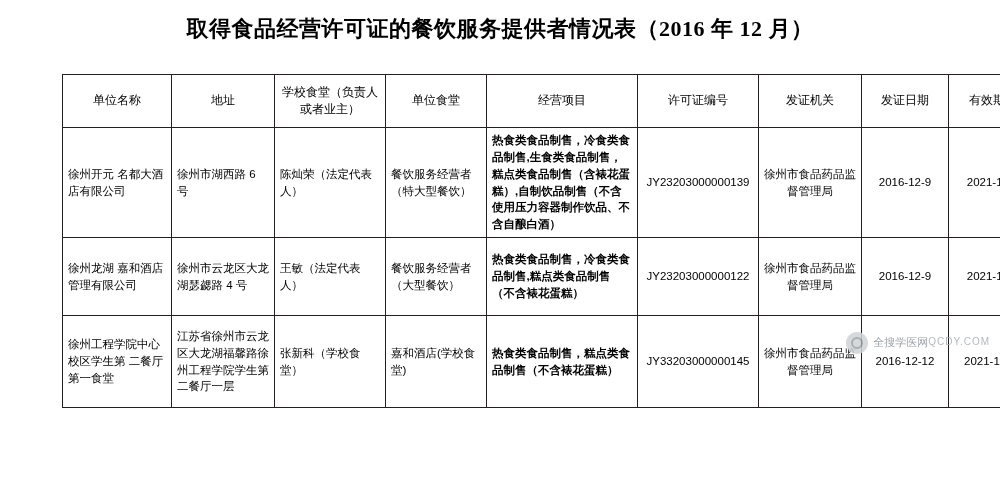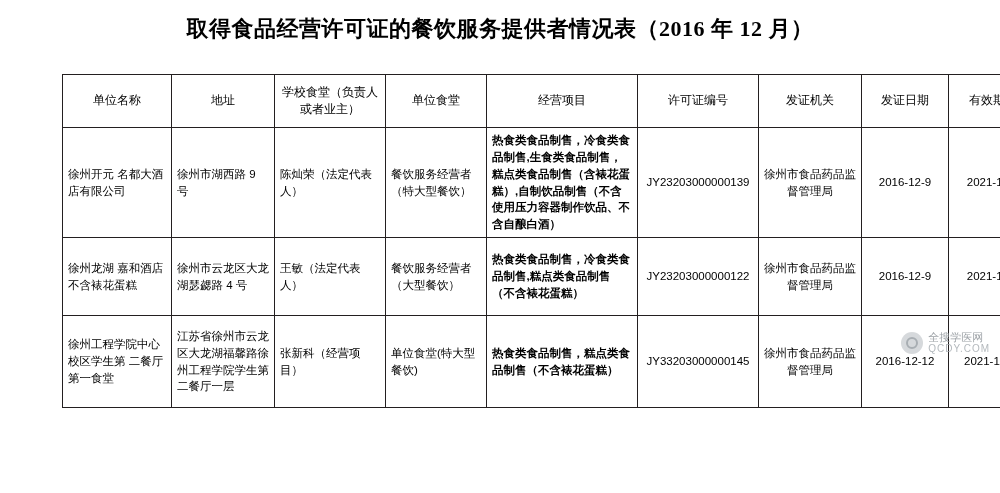--- a/index.html
+++ b/index.html
@@ -100,21 +100,21 @@
     left: 5px;
     top: 5px;
     width: 12px;
     height: 12px;
     border-radius: 50%;
     border: 2px solid #9aa0a6;
     box-sizing: border-box;
   }
   .wm-text {
     display: flex;
-    flex-direction: column;
+    flex-direction: row;
     line-height: 1.05;
   }
   .wm-cn {
     font-size: 11px;
     color: #8c9297;
     font-family: "Liberation Sans", "DejaVu Sans", sans-serif;
   }
   .wm-en {
     font-size: 10px;
     color: #a7adb2;
@@ -140,45 +140,45 @@
           <td class="c-items" style="font-weight:normal">经营项目</td>
           <td class="c-lic">许可证编号</td>
           <td class="c-org">发证机关</td>
           <td class="c-date">发证日期</td>
           <td class="c-valid">有效期限</td>
         </tr>
       </thead>
       <tbody>
         <tr class="row-1">
           <td class="c-name">徐州开元 名都大酒 店有限公司</td>
-          <td class="c-addr">徐州市湖西路 9 号</td>
+          <td class="c-addr">徐州市湖西路 6 号</td>
           <td class="c-rep">陈灿荣（法定代表人）</td>
           <td class="c-form">餐饮服务经营者（特大型餐饮）</td>
           <td class="c-items">热食类食品制售，冷食类食品制售,生食类食品制售，糕点类食品制售（含裱花蛋糕）,自制饮品制售（不含使用压力容器制作饮品、不含自酿白酒）</td>
           <td class="c-lic">JY23203000000139</td>
           <td class="c-org">徐州市食品药品监督管理局</td>
           <td class="c-date">2016-12-9</td>
           <td class="c-valid">2021-12-8</td>
         </tr>
         <tr class="row-2">
-          <td class="c-name">徐州龙湖 嘉和酒店 不含裱花蛋糕</td>
+          <td class="c-name">徐州龙湖 嘉和酒店 管理有限公司</td>
           <td class="c-addr">徐州市云龙区大龙湖瑟勰路 4 号</td>
           <td class="c-rep">王敏（法定代表人）</td>
           <td class="c-form">餐饮服务经营者（大型餐饮）</td>
           <td class="c-items">热食类食品制售，冷食类食品制售,糕点类食品制售（不含裱花蛋糕）</td>
           <td class="c-lic">JY23203000000122</td>
           <td class="c-org">徐州市食品药品监督管理局</td>
           <td class="c-date">2016-12-9</td>
           <td class="c-valid">2021-12-8</td>
         </tr>
         <tr class="row-3">
           <td class="c-name">徐州工程学院中心校区学生第 二餐厅第一食堂</td>
           <td class="c-addr">江苏省徐州市云龙区大龙湖福馨路徐州工程学院学生第二餐厅一层</td>
-          <td class="c-rep">张新科（经营项目）</td>
-          <td class="c-form">单位食堂(特大型餐饮)</td>
+          <td class="c-rep">张新科（学校食堂）</td>
+          <td class="c-form">嘉和酒店(学校食堂)</td>
           <td class="c-items">热食类食品制售，糕点类食品制售（不含裱花蛋糕）</td>
           <td class="c-lic">JY33203000000145</td>
           <td class="c-org">徐州市食品药品监督管理局</td>
           <td class="c-date">2016-12-12</td>
           <td class="c-valid">2021-12-11</td>
         </tr>
       </tbody>
     </table>
   </div>
 

